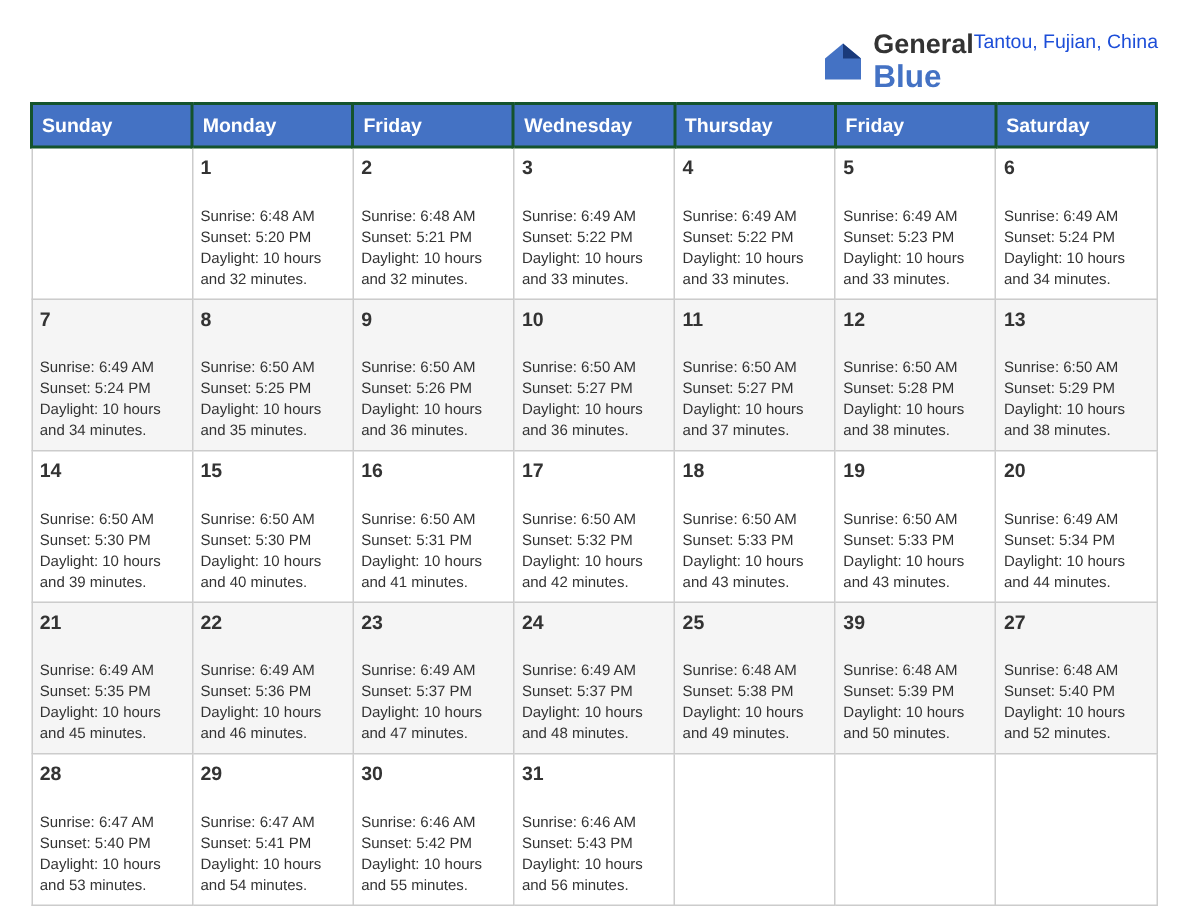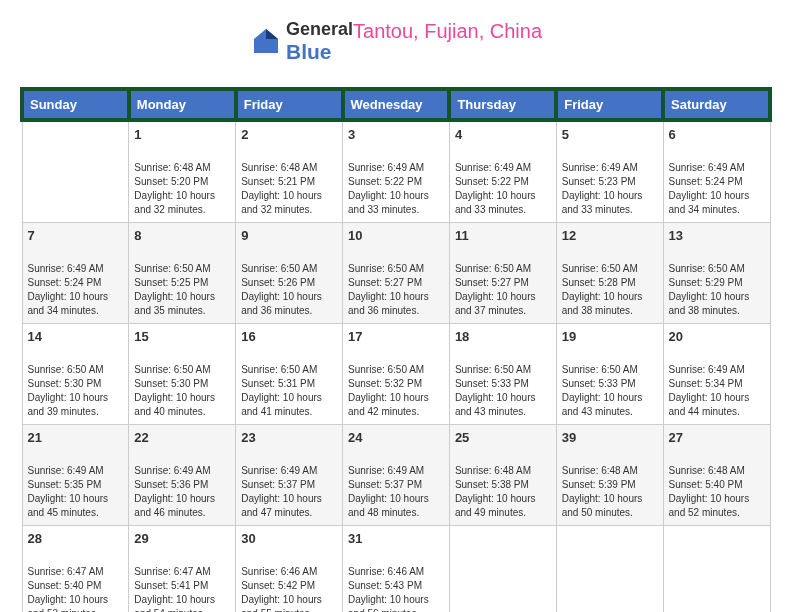--- a/index.html
+++ b/index.html
@@ -5,23 +5,23 @@
     * { box-sizing: border-box; margin: 0; padding: 0; }
     body {
       font-family: Arial, sans-serif;
       background: #fff;
       width: 792px;
       min-height: 612px;
       padding: 20px;
     }
     .header {
       display: flex;
-      justify-content: center;
+      justify-content: flex-end;
       align-items: flex-start;
-      margin-bottom: 24px;
+      margin-bottom: 5px;
     }
     .logo {
       display: flex;
       align-items: center;
     }
     .logo-text {
       display: flex;
       flex-direction: column;
       line-height: 1.1;
     }
@@ -42,36 +42,36 @@
     }
     .title-block {
       text-align: right;
     }
     .month-title {
       font-size: 36px;
       font-weight: bold;
       color: #333;
     }
     .subtitle {
-      font-size: 20px;
-      color: #ec4899;
+      font-size: 13px;
+      color: #1d4ed8;
     }
     table {
       width: 100%;
       border-collapse: collapse;
       font-size: 11px;
     }
     thead tr th {
       background-color: #4472C4;
       color: #fff;
       text-align: left;
       padding: 6px 6px;
       font-size: 13px;
       font-weight: bold;
-      border: 4px solid #14532d;
+      border: 2px solid #14532d;
     }
     tbody tr td {
       border: 1px solid #ccc;
       vertical-align: top;
       padding: 5px 5px;
       height: 80px;
       background: #fff;
       width: calc(100% / 7);
     }
     tbody tr:nth-child(even) td {

